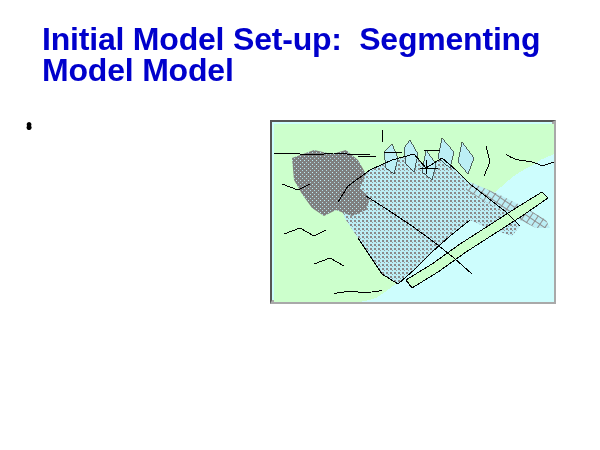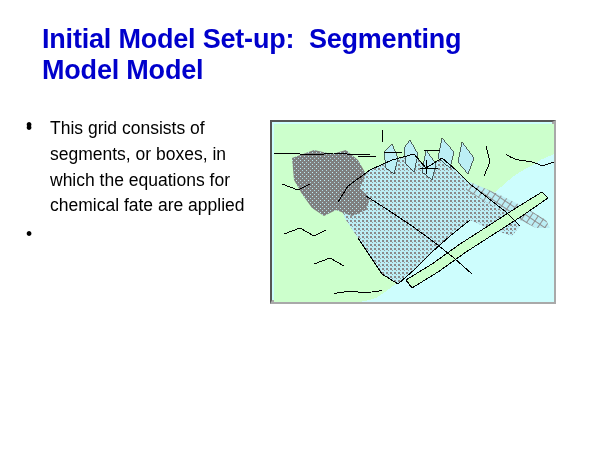--- a/index.html
+++ b/index.html
@@ -24,21 +24,21 @@
     background: #ffffff;
   }
 
   
   #slide-title {
     position: absolute;
     left: 42px;
     top: 24px;
     width: 520px;
     color: #0000cc;
-    font-size: 27px;
+    font-size: 32px;
     font-weight: bold;
     line-height: 31px;
     letter-spacing: -0.2px;
     font-family: "Liberation Sans", sans-serif;
   }
   #slide-title .tline { display: block; white-space: pre; }
 
   
   #body-list {
     position: absolute;
@@ -112,21 +112,20 @@
   </div>
 
   <div id="body-list">
 
     <div class="bullet-item">
       <span class="bullet-marker">•</span>
     </div>
 
     <div class="bullet-item">
       <span class="bullet-marker">•</span>
-      <span class="bullet-text">This grid consists of segments, or boxes, in which the equations for chemical fate are applied</span>
     </div>
 
     <div class="bullet-item">
       <span class="bullet-marker">•</span>
     </div>
 
   </div>
 
   <div id="map-figure">
     <div id="map-frame">

